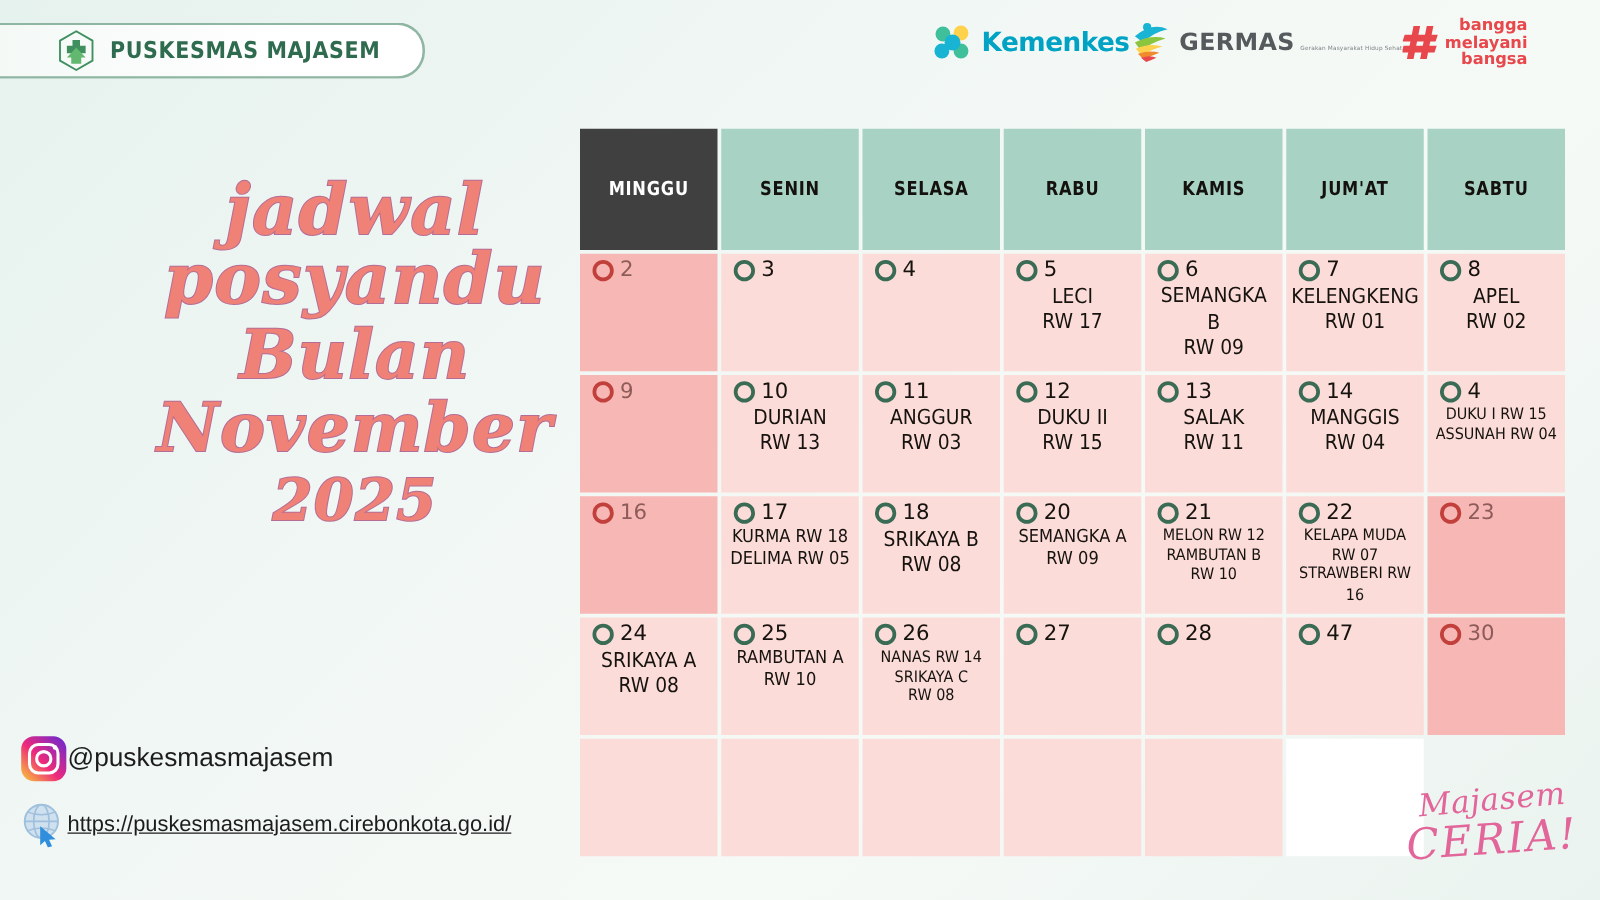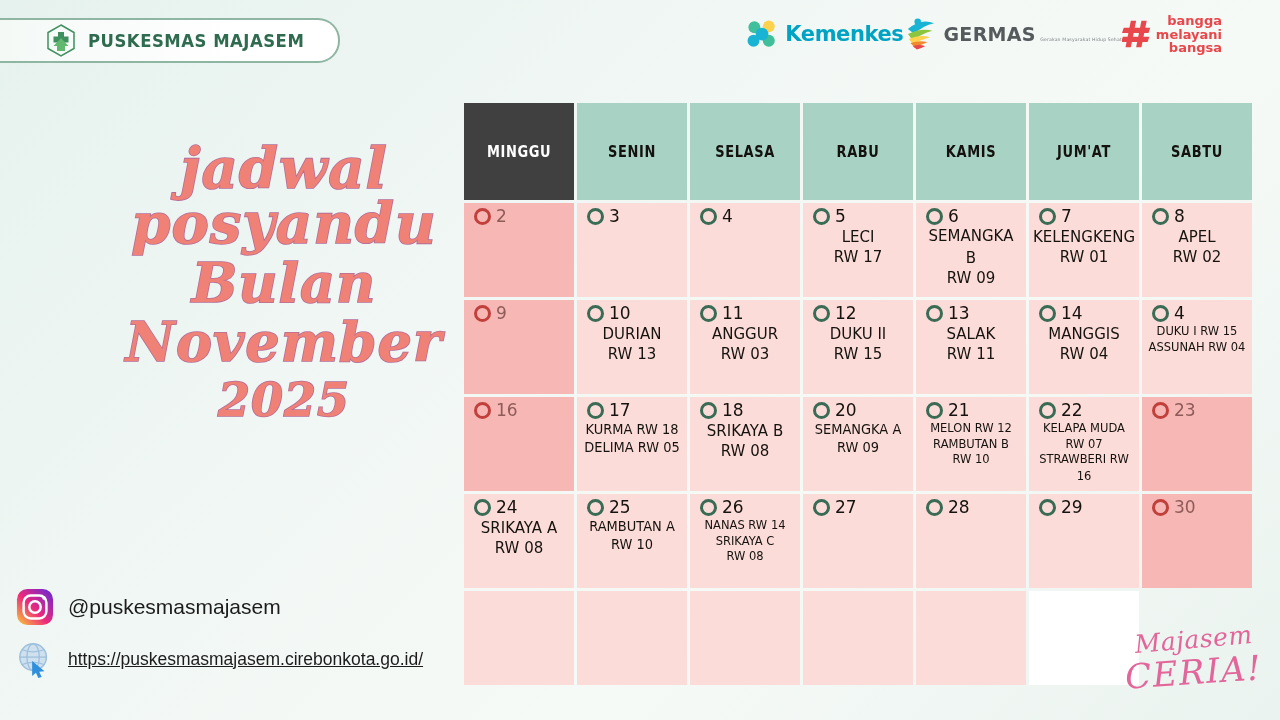--- a/index.html
+++ b/index.html
@@ -73,21 +73,21 @@
     letter-spacing: 1px;
   }
   .t1 { font-size: 56px; line-height: 1.03; }
   .t2 { font-size: 56px; line-height: 1.05; margin-top: -4px; }
   .t3 { font-size: 54px; line-height: 1.08; margin-top: 2px; }
   .t4 { font-size: 54px; line-height: 1.08; margin-top: 0px; }
   .t5 { font-size: 46px; line-height: 1.1; margin-top: 4px; }
 
   
   #footer { position: absolute; left: 16px; top: 588px; width: 450px; }
-  .f-row { display: flex; align-items: center; gap: 14px; margin-bottom: 14px; }
+  .f-row { display: flex; align-items: center; margin-bottom: 14px; }
   .f-row .ico { width: 38px; height: 38px; flex: 0 0 auto; }
   .f-handle { font-size: 21px; color: #1c1c1c; font-family: "Liberation Sans", sans-serif; }
   .f-url {
     font-size: 17.5px; color: #1c1c1c; text-decoration: underline;
     font-family: "Liberation Sans", sans-serif;
   }
 
   
   #calendar {
     position: absolute; left: 464px; top: 103px;
@@ -475,21 +475,21 @@
     </div>
     <div class="cell">
       <div class="daynum-row">
         <span class="ring"></span>
         <span class="daynum">28</span>
       </div>
     </div>
     <div class="cell">
       <div class="daynum-row">
         <span class="ring"></span>
-        <span class="daynum">29</span>
+        <span class="daynum">47</span>
       </div>
     </div>
     <div class="cell sun">
       <div class="daynum-row">
         <span class="ring"></span>
         <span class="daynum">30</span>
       </div>
     </div>
     <div class="cell"></div>
     <div class="cell"></div>

